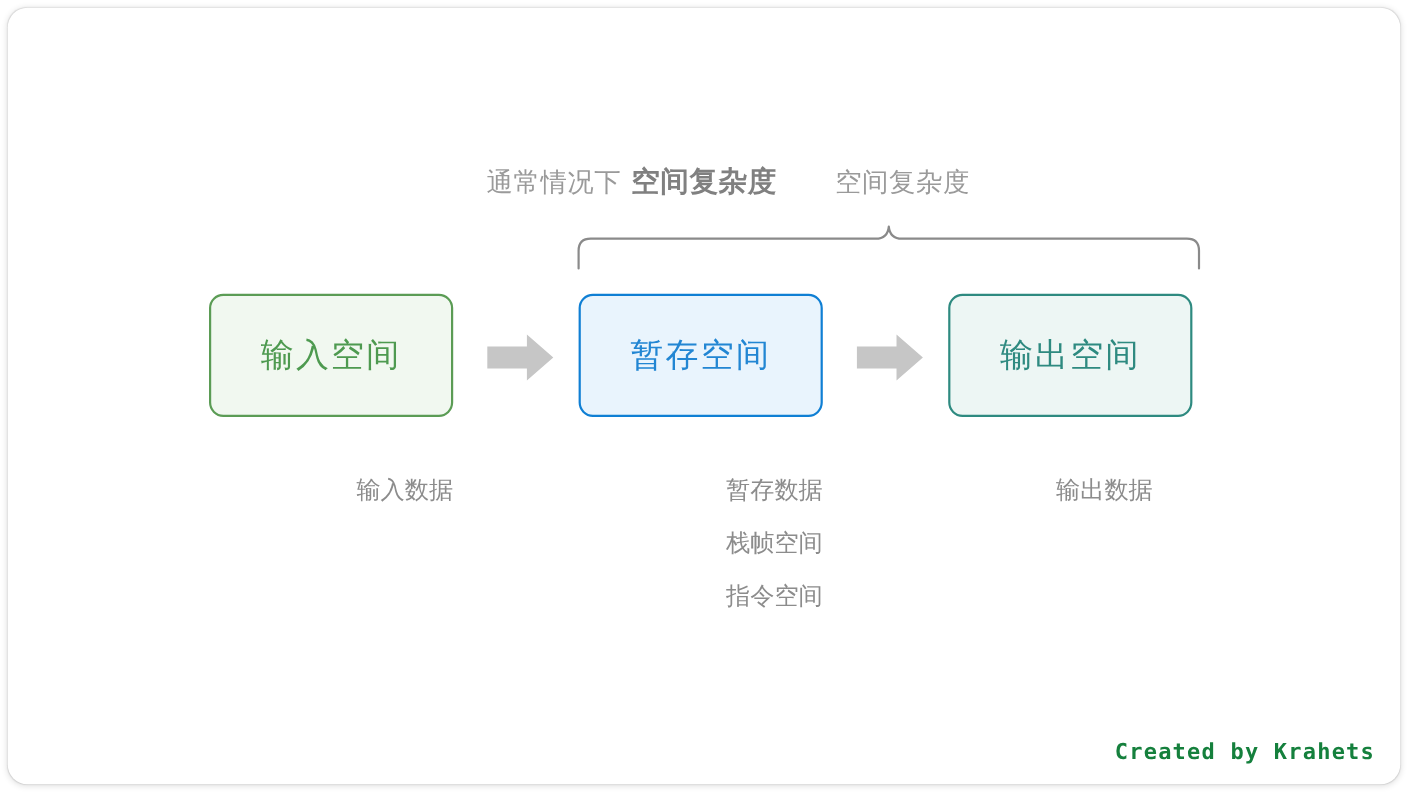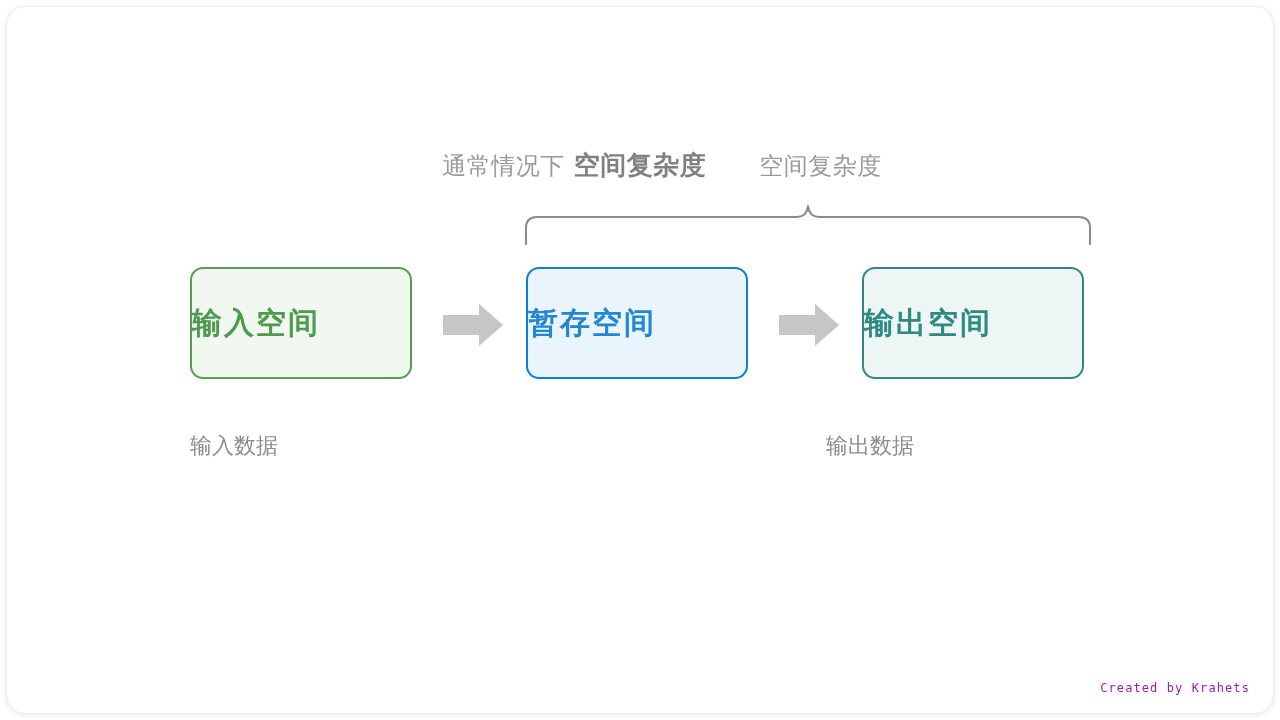--- a/index.html
+++ b/index.html
@@ -64,61 +64,63 @@
     position: absolute;
     top: 267px;
     width: 222px;
     height: 112px;
     border-radius: 13px;
     border-style: solid;
     border-width: 2px;
     box-sizing: border-box;
     display: flex;
     align-items: center;
+    justify-content: center;
     font-size: 30px;
-    font-weight: 700;
+    font-weight: 400;
     letter-spacing: 2px;
   }
   .box-input  { left: 190px; background: #f1f8f0; border-color: #5b9c55; color: #4e9a50; }
   .box-temp   { left: 526px; background: #e9f4fd; border-color: #0f7fd4; color: #2286d3; }
   .box-output { left: 862px; background: #edf6f4; border-color: #2e8a80; color: #2e8a80; }
 
   
   .arrow {
     position: absolute;
     top: 302px;
   }
   .arrow-1 { left: 441px; }
   .arrow-2 { left: 777px; }
 
   
   .caption-col {
     position: absolute;
     top: 422px;
     width: 222px;
-    text-align: left;
+    text-align: right;
     font-size: 22px;
     color: #8c8c8c;
     line-height: 48px;
   }
   .caption-col .line { display: block; white-space: nowrap; }
   .cap-input  { left: 190px; }
   .cap-temp   { left: 526px; }
   .cap-output { left: 826px; }
 
   
   .credit {
     position: absolute;
     right: 30px;
     bottom: 25px;
     font-family: "DejaVu Sans Mono", "Liberation Mono", monospace;
-    font-size: 12px;
-    color: #a21caf;
+    font-size: 20px;
+    color: #15803d;
     letter-spacing: 1.1px;
     white-space: nowrap;
+    font-weight: bold;
   }
 </style>
 </head>
 <body>
 
 <div id="stage">
 
   <div class="card"></div>
 
   <div class="brace-caption">
@@ -154,20 +156,25 @@
   </svg>
 
   <svg class="arrow arrow-2" width="64" height="46" viewBox="0 0 64 46">
     <path d="M 2 13 L 38 13 L 38 2 L 62 23 L 38 44 L 38 33 L 2 33 Z" fill="#c6c6c6"></path>
   </svg>
 
   <div class="caption-col cap-input">
     <span class="line">输入数据</span>
   </div>
 
+  <div class="caption-col cap-temp">
+    <span class="line">暂存数据</span>
+    <span class="line">栈帧空间</span>
+    <span class="line">指令空间</span>
+  </div>
 
   <div class="caption-col cap-output">
     <span class="line">输出数据</span>
   </div>
 
   <div class="credit">Created by Krahets</div>
 
 </div>
 
 </body></html>

